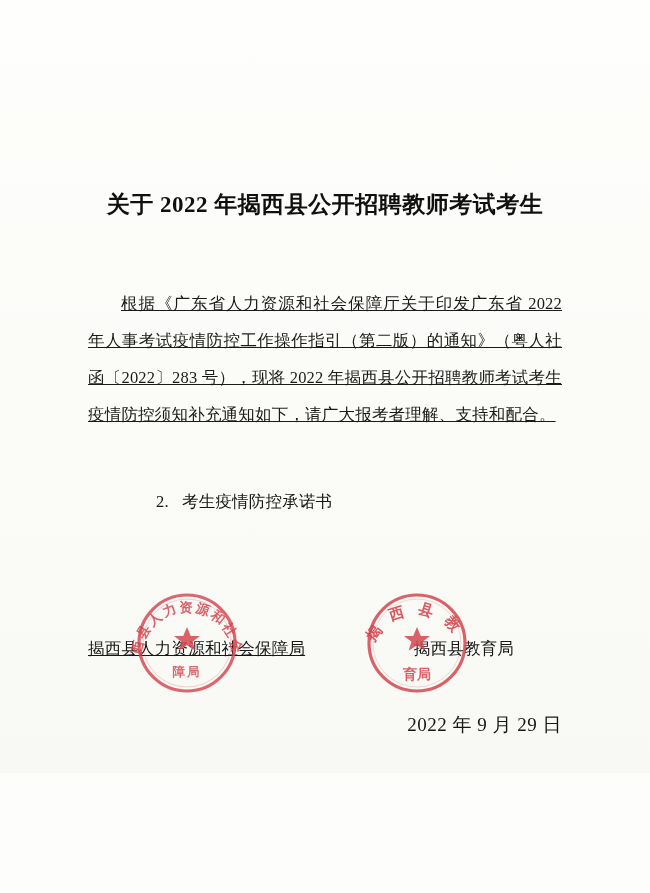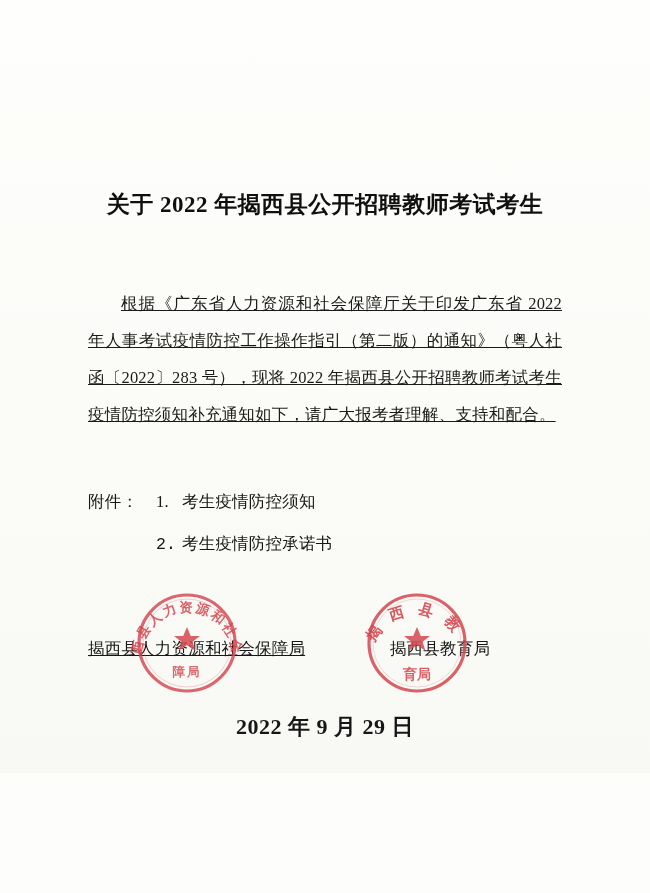--- a/index.html
+++ b/index.html
@@ -61,21 +61,20 @@
   }
   .attach-label {
     display: inline-block;
     width: 68px;
   }
   .attach-row {
     white-space: nowrap;
   }
   .attach-row.indent {
     padding-left: 68px;
-    font-family: Liberation Mono, monospace;
   }
   .attach-num {
     display: inline-block;
     width: 26px;
   }
   .signers {
     position: absolute;
     top: 638px;
     left: 88px;
     width: 474px;
@@ -83,32 +82,30 @@
     letter-spacing: 0.2px;
     display: flex;
     justify-content: flex-start;
   }
   .signer-left {
     width: 246px;
     text-decoration: underline;
   }
   .signer-right {
     width: 180px;
-    text-align: center;
-    margin-left: 16px;
+    text-align: right;
   }
   .doc-date {
     position: absolute;
     top: 712px;
     left: 88px;
     width: 474px;
-    text-align: center;
-    font-size: 22px;
+    text-align: right;
+    font-size: 19px;
     letter-spacing: 0.5px;
-    font-weight: bold;
   }
   
   .seal {
     position: absolute;
     pointer-events: none;
   }
   .seal svg {
     display: block;
   }
   .seal-1 { left: 122px; top: 578px; }
@@ -123,23 +120,20 @@
 
 <div class="page">
 
   <div class="doc-title">
     <span class="line">关于 2022 年揭西县公开招聘教师考试考生</span>
   </div>
 
   <div class="body-text">根据《广东省人力资源和社会保障厅关于印发广东省 2022 年人事考试疫情防控工作操作指引（第二版）的通知》（粤人社函〔2022〕283 号），现将 2022 年揭西县公开招聘教师考试考生疫情防控须知补充通知如下，请广大报考者理解、支持和配合。</div>
 
   <div class="attachments">
-    <div class="attach-row">
-      <span class="attach-label">附件：</span><span class="attach-num">1.</span><span>考生疫情防控须知</span>
-    </div>
     <div class="attach-row indent">
       <span class="attach-num">2.</span><span>考生疫情防控承诺书</span>
     </div>
   </div>
 
   <div class="signers">
     <div class="signer-left">揭西县人力资源和社会保障局</div>
     <div class="signer-right">揭西县教育局</div>
   </div>
 

